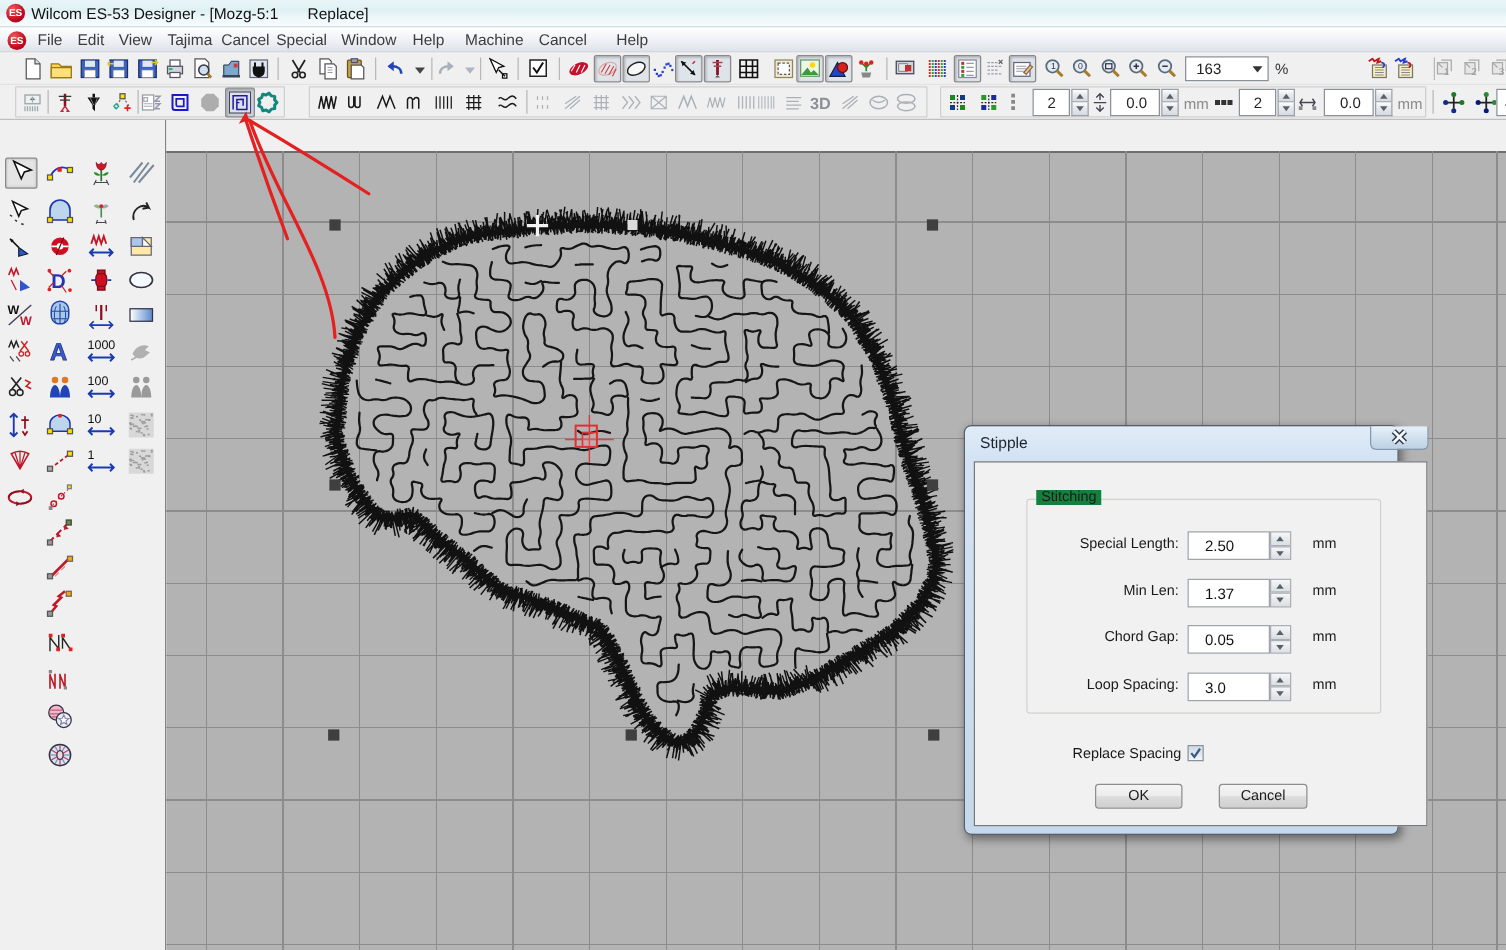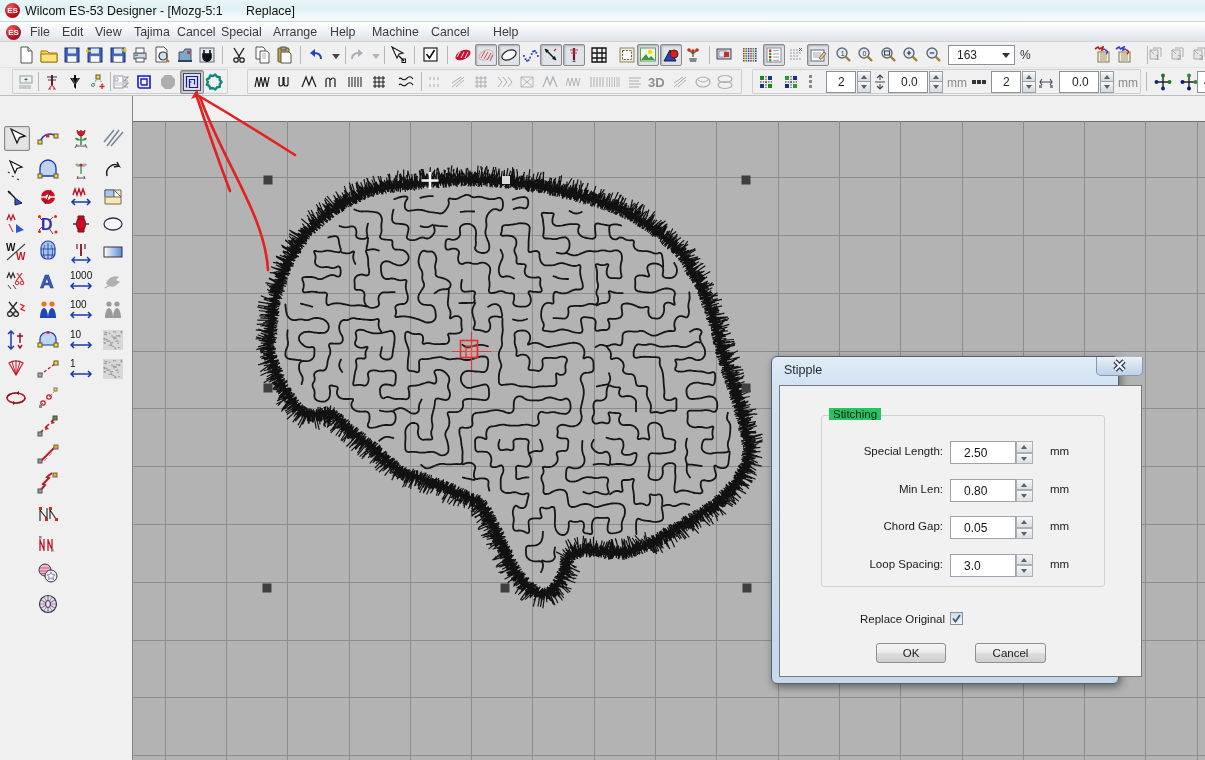--- a/index.html
+++ b/index.html
@@ -21,31 +21,31 @@
 .press{position:absolute;border:1px solid #8a8a8a;border-radius:2px;background:#dfe4ea;box-shadow:inset 1px 1px 2px rgba(0,0,0,.25)}
 .sidebar{left:0;top:96px;width:133px;height:664px;background:#f0f0f0;border-right:1px solid #848484}
 .numf{position:absolute;background:#fff;border:1px solid #8a9199;font-size:12px;color:#222}
 .spin{position:absolute;width:14px;height:22px}
 .spin div{position:relative;height:11px;background:linear-gradient(180deg,#fdfdfd,#e5e8ec 45%,#d7dbe1);border:1px solid #9aa0a8}
 .spin div+div{margin-top:0px;border-top:none}
 .aru{width:0;height:0;border-left:3px solid transparent;border-right:3px solid transparent;border-bottom:4px solid #5a6069;position:absolute;left:3px;top:3px}
 .ard{width:0;height:0;border-left:3px solid transparent;border-right:3px solid transparent;border-top:4px solid #5a6069;position:absolute;left:3px;top:3px}
 .gtxt{position:absolute;font-size:12px;color:#8a8a8a}
 
-.dlg{left:771px;top:356px;width:348px;height:328px;border:1px solid #57606c;border-radius:6px;
+.dlg{left:771px;top:340px;width:348px;height:328px;border:1px solid #57606c;border-radius:6px;
  background:linear-gradient(180deg,#e0ecf7 0%,#d3e3f3 26px,#c5d8ec 100%);
  box-shadow:2px 3px 8px rgba(0,0,0,.45)}
 .dlg-title{position:absolute;left:12px;top:6px;font-size:12.5px;color:#1d2430}
 .dlg-close{position:absolute;left:324px;top:0px;width:47px;height:19px;border:1px solid #8398ad;border-top:none;
  border-radius:0 0 5px 5px;background:linear-gradient(180deg,#e8f1fa,#cfdfee 55%,#bdd2e6);
  text-align:center;font-size:11px;font-weight:bold;color:#33404f;line-height:18px;
  text-shadow:0 0 2px #fff}
 .dlg-client{position:absolute;left:7px;top:28px;width:363px;height:292px;background:#f2f1f1;border:1px solid #76797d}
 .grp{position:absolute;left:41px;top:29px;width:284px;height:172px;border:1px solid #d2d2cd;border-radius:3px}
-.grp-lab{position:absolute;left:7px;top:-8px;background:#22c55e;padding:0 4px;font-size:11.5px;color:#1a1a1a}
+.grp-lab{position:absolute;left:7px;top:-8px;background:#15803d;padding:0 4px;font-size:11.5px;color:#1a1a1a}
 .flab{position:absolute;width:155px;text-align:right;font-size:11.5px;color:#1a1a1a}
 .fbox{position:absolute;left:170px;width:66px;height:23px;background:#fff;border:1px solid #9da4ad;font-size:12px;color:#111;padding:4px 0 0 13px}
 .fspin{position:absolute;left:236px;width:17px;height:23px}
 .fspin div{position:relative;height:11.5px;background:linear-gradient(180deg,#f6f7f8,#e9ebee 45%,#dcdfe3);border:1px solid #abb0b8}
 .fspin .aru{left:4px;top:3px}
 .fspin .ard{left:4px;top:3px}
 .fmm{position:absolute;left:270px;font-size:11.5px;color:#1a1a1a}
 .btn{position:absolute;height:20px;border:1px solid #8e8e8e;border-radius:3px;
  background:linear-gradient(180deg,#f4f4f4,#ececec 48%,#dddddd 52%,#cfcfcf);
  font-size:11.5px;color:#1a1a1a;text-align:center;line-height:18px}
@@ -56,21 +56,21 @@
 <div class="abs ttext" style="left:25px">Wilcom ES-53 Designer - [Mozg-5:1</div>
 <div class="abs ttext" style="left:246px">Replace]</div>
 <div class="abs menubar"></div>
 <div class="abs es" style="left:6px;top:25px">ES</div>
 <span class="mi" style="left:30px">File</span>
 <span class="mi" style="left:62px">Edit</span>
 <span class="mi" style="left:95px">View</span>
 <span class="mi" style="left:134px">Tajima</span>
 <span class="mi" style="left:177px">Cancel</span>
 <span class="mi" style="left:221px">Special</span>
-<span class="mi" style="left:273px">Arrange</span>
+<span class="mi" style="left:273px">Window</span>
 <span class="mi" style="left:330px">Help</span>
 <span class="mi" style="left:372px">Machine</span>
 <span class="mi" style="left:431px">Cancel</span>
 <span class="mi" style="left:493px">Help</span>
 <div class="abs tb1"></div>
 <div class="abs tb2"></div>
 <svg class="ic" style="left:17px;top:46px" width="18" height="18" viewBox="0 0 18 18">
     <path d="M4 1h7l4 4v12H4z" fill="#fff" stroke="#555" stroke-width="1"></path>
     <path d="M11 1v4h4" fill="#d8e4f0" stroke="#555" stroke-width="1"></path>
   </svg>
@@ -916,21 +916,21 @@
       <div class="fspin" style="top:55px">
         <div>
           <span class="aru"></span>
         </div>
         <div>
           <span class="ard"></span>
         </div>
       </div>
       <div class="fmm" style="top:59px">mm</div>
       <div class="flab" style="left:8px;top:96.5px">Min Len:</div>
-      <div class="fbox" style="top:92.5px">0.80</div>
+      <div class="fbox" style="top:92.5px">1.37</div>
       <div class="fspin" style="top:92.5px">
         <div>
           <span class="aru"></span>
         </div>
         <div>
           <span class="ard"></span>
         </div>
       </div>
       <div class="fmm" style="top:96.5px">mm</div>
       <div class="flab" style="left:8px;top:134px">Chord Gap:</div>
@@ -948,20 +948,20 @@
       <div class="fbox" style="top:167.5px">3.0</div>
       <div class="fspin" style="top:167.5px">
         <div>
           <span class="aru"></span>
         </div>
         <div>
           <span class="ard"></span>
         </div>
       </div>
       <div class="fmm" style="top:171.5px">mm</div>
-      <div class="flab" style="left:8px;top:227px;width:157px">Replace Original</div>
+      <div class="flab" style="left:8px;top:227px;width:157px">Replace Spacing</div>
       <div class="abs" style="left:170px;top:226px;width:13px;height:13px;background:linear-gradient(180deg,#cdd9e8,#f2f6fb);border:1px solid #8a919c"></div>
       <svg class="abs" style="left:171px;top:227px" width="11" height="11" viewBox="0 0 11 11">
         <path d="M2 5.5l2.5 3L9 2" stroke="#3a5a82" stroke-width="1.8" fill="none"></path>
       </svg>
       <div class="btn" style="left:96px;top:257px;width:70px">OK</div>
       <div class="btn" style="left:195px;top:257px;width:71px">Cancel</div>
     </div>
   </div>
 </body></html>

